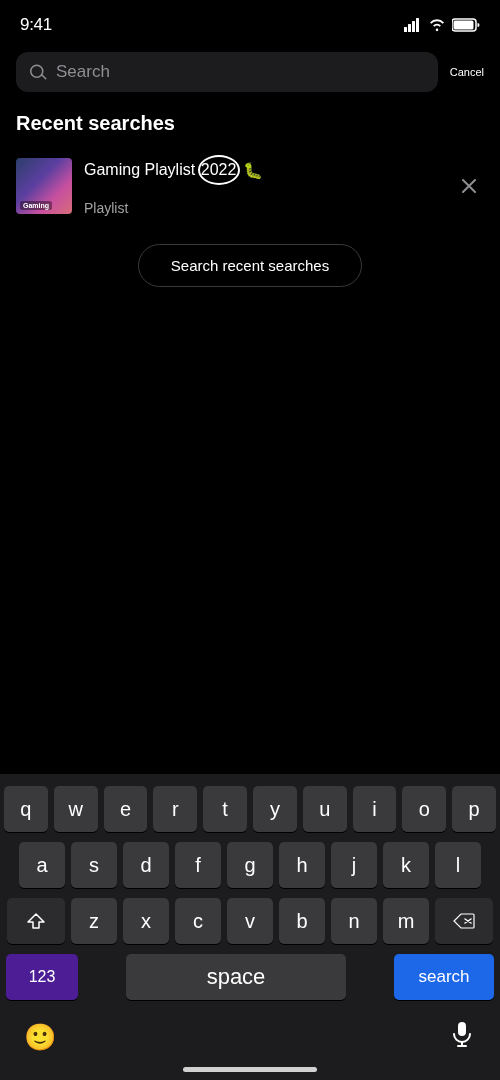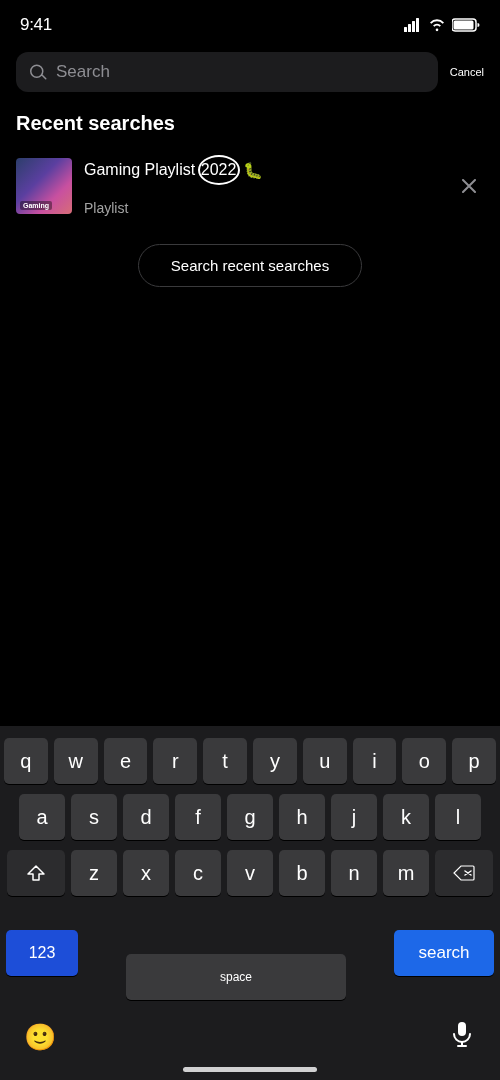--- a/index.html
+++ b/index.html
@@ -202,40 +202,39 @@
 
     .kb-key.wide {
       min-width: 62px;
       max-width: 72px;
       font-size: 15px;
     }
 
     .kb-key.extra-wide {
       min-width: 150px;
       max-width: 180px;
-      font-size: 12px;
-      margin-top: 48px;
+      font-size: 22px;
     }
 
     .kb-key.search-key {
       background: #1d68e8;
       min-width: 88px;
       max-width: 100px;
       font-size: 17px;
       font-weight: 500;
     }
 
     .kb-key.shift-key, .kb-key.delete-key {
       background: #2c2c2e;
       min-width: 50px;
       max-width: 58px;
     }
 
     .kb-key.num-key {
-      background: #1d4ed8;
+      background: #4c1d95;
       font-size: 16px;
       min-width: 62px;
       max-width: 72px;
     }
 
     .kb-row-bottom {
       display: flex;
       justify-content: space-between;
       align-items: center;
       padding: 0 6px 10px 6px;

